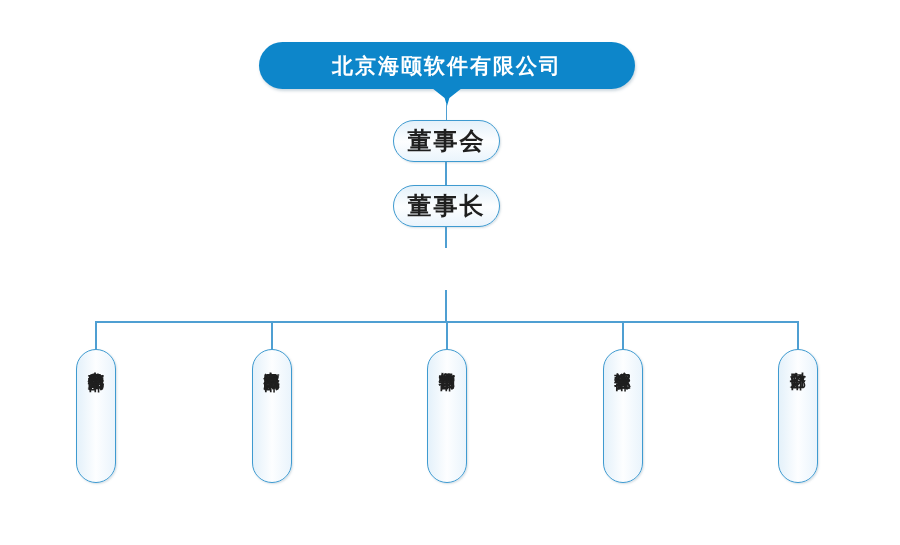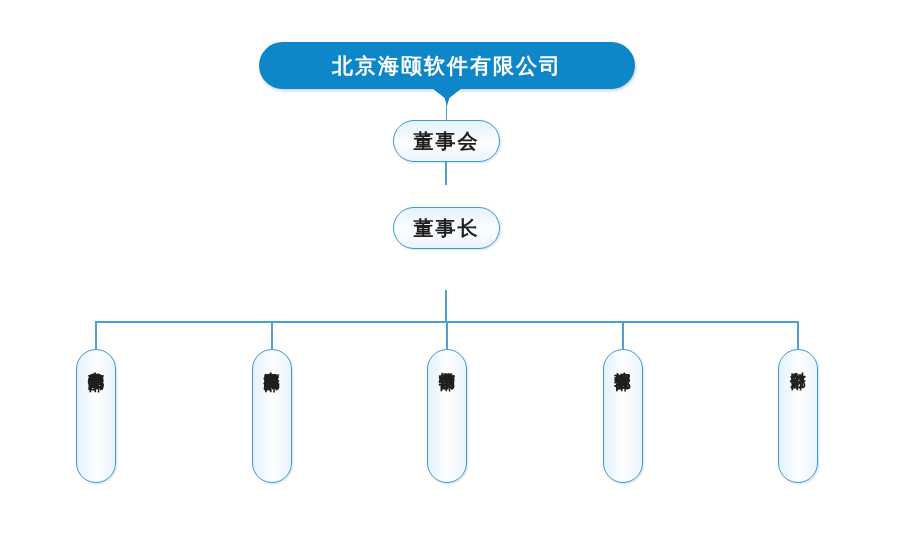--- a/index.html
+++ b/index.html
@@ -34,21 +34,21 @@
   }
   .connector{position:absolute;background:var(--line);}
   .pill{
     position:absolute;left:393px;width:107px;height:42px;
     border:1.5px solid var(--border);border-radius:21px;
     background:linear-gradient(180deg,var(--node-fill-top) 0%,var(--node-fill-mid) 52%,var(--node-fill-bot) 100%);
     display:flex;align-items:center;justify-content:center;
     box-shadow:1px 1px 2px rgba(120,150,170,.3);
     cursor:default;
   }
-  .pill span{color:var(--text);font-size:20px;font-weight:bold;letter-spacing:2px;white-space:nowrap;}
+  .pill span{color:var(--text);font-size:24px;font-weight:bold;letter-spacing:2px;white-space:nowrap;}
 
   .vpill{
     position:absolute;top:349px;width:40px;height:134px;
     border:1.5px solid var(--border);border-radius:20px;
     background:linear-gradient(90deg,var(--node-fill-top) 0%,var(--node-fill-mid) 50%,var(--node-fill-bot) 100%);
     display:flex;justify-content:center;
     box-shadow:1px 1px 2px rgba(120,150,170,.3);
     cursor:default;
   }
   .vpill span{
@@ -69,21 +69,21 @@
   <div class="tail"></div>
 
   <div class="connector" style="left:445.5px;top:104px;width:1.5px;height:16px;"></div>
   <div class="connector" style="left:445px;top:162px;width:2px;height:23px;"></div>
   <div class="connector" style="left:445px;top:227px;width:2px;height:21px;"></div>
   <div class="connector" style="left:445px;top:290px;width:2px;height:31px;"></div>
 
   <div class="pill" style="top:120px;">
     <span>董事会</span>
   </div>
-  <div class="pill" style="top:185px;margin-top:22px;">
+  <div class="pill" style="top:185px;">
     <span>董事长</span>
   </div>
 
   <div class="connector" style="left:96px;top:321px;width:702px;height:2px;"></div>
   <div class="connector" style="left:95px;top:321px;width:2px;height:28px;"></div>
   <div class="connector" style="left:270.5px;top:321px;width:2px;height:28px;"></div>
   <div class="connector" style="left:446px;top:321px;width:2px;height:28px;"></div>
   <div class="connector" style="left:621.5px;top:321px;width:2px;height:28px;"></div>
   <div class="connector" style="left:797px;top:321px;width:2px;height:28px;"></div>
 

